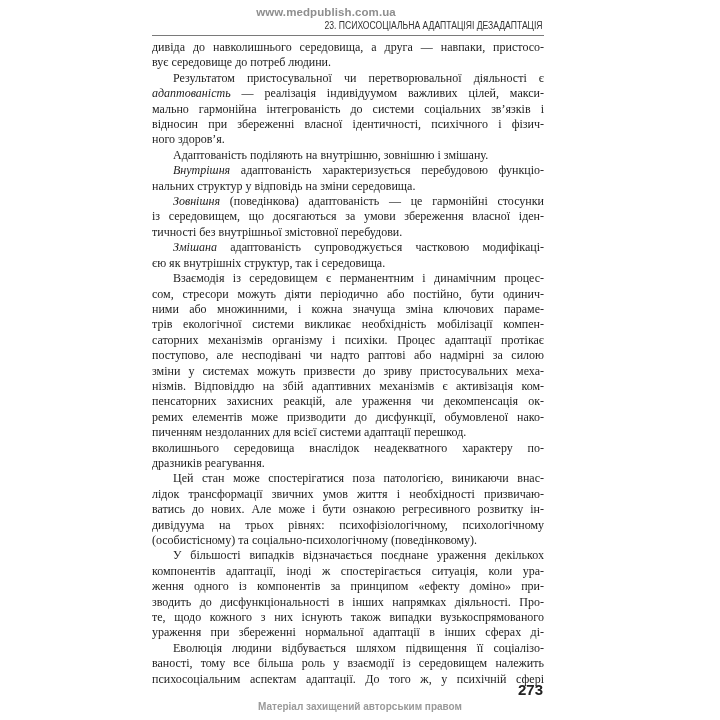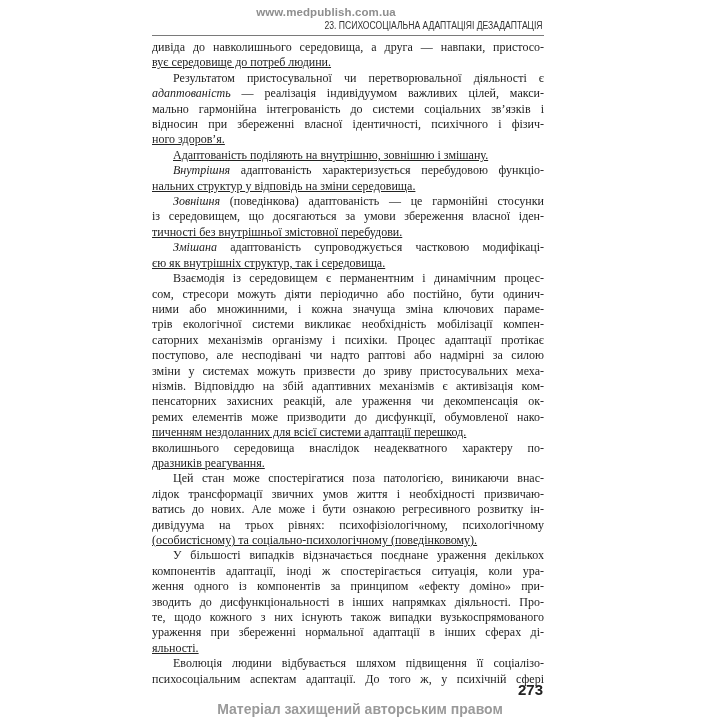--- a/index.html
+++ b/index.html
@@ -17,28 +17,28 @@
   .rule {
     position:absolute; left:152px; width:392px; top:35px; height:1px; background:#7a7a7a;
   }
   .body-text {
     position:absolute; left:152px; width:392px; top:40px;
     font-family:"Liberation Serif", serif; font-size:12px; line-height:15.4px; color:#222;
   }
   .body-text p { margin:0; text-align:justify; text-indent:0; }
   .body-text em { font-style:italic; }
   .line { display:block; text-align:justify; text-align-last:justify; white-space:nowrap; }
-  .line.last { text-align-last:left;text-decoration:underline; }
+  .line.last { text-align-last:left; }
   .page-number {
     position:absolute; right:177px; top:681px;
     font-family:"Liberation Sans", sans-serif; font-weight:bold; font-size:15px; color:#222;
   }
   .watermark-bottom {
     position:absolute; left:0; width:720px; top:701px; text-align:center;
-    font-family:"Liberation Sans", sans-serif; font-weight:bold; font-size:14px; color:#9a9a9a;
+    font-family:"Liberation Sans", sans-serif; font-weight:bold; font-size:10px; color:#9a9a9a;
   }
 </style>
 </head>
 <body>
 
 <div class="watermark-top">www.medpublish.com.ua</div>
 <div class="running-head">23. ПСИХОСОЦІАЛЬНА АДАПТАЦІЯІ ДЕЗАДАПТАЦІЯ</div>
 <div class="rule"></div>
 
 <div class="body-text" id="body-text">
@@ -93,22 +93,22 @@
       <span class="line">дивідуума на трьох рівнях: психофізіологічному, психологічному</span>
       <span class="line last">(особистісному) та соціально-психологічному (поведінковому).</span>
     </p>
     <p>
       <span class="line" style="padding-left: 21px;">У більшості випадків відзначається поєднане ураження декількох</span>
       <span class="line">компонентів адаптації, іноді ж спостерігається ситуація, коли ура-</span>
       <span class="line">ження одного із компонентів за принципом «ефекту доміно» при-</span>
       <span class="line">зводить до дисфункціональності в інших напрямках діяльності. Про-</span>
       <span class="line">те, щодо кожного з них існують також випадки вузькоспрямованого</span>
       <span class="line">ураження при збереженні нормальної адаптації в інших сферах ді-</span>
-      <span class="line last">яльності.</span>
     </p>
     <p>
       <span class="line" style="padding-left: 21px;">Еволюція людини відбувається шляхом підвищення її соціалізо-</span>
+      <span class="line">ваності, тому все більша роль у взаємодії із середовищем належить</span>
       <span class="line">психосоціальним аспектам адаптації. До того ж, у психічній сфері</span>
     </p>
   </div>
 
 <div class="page-number">273</div>
 <div class="watermark-bottom">Матеріал захищений авторським правом</div>
 
 </body></html>

